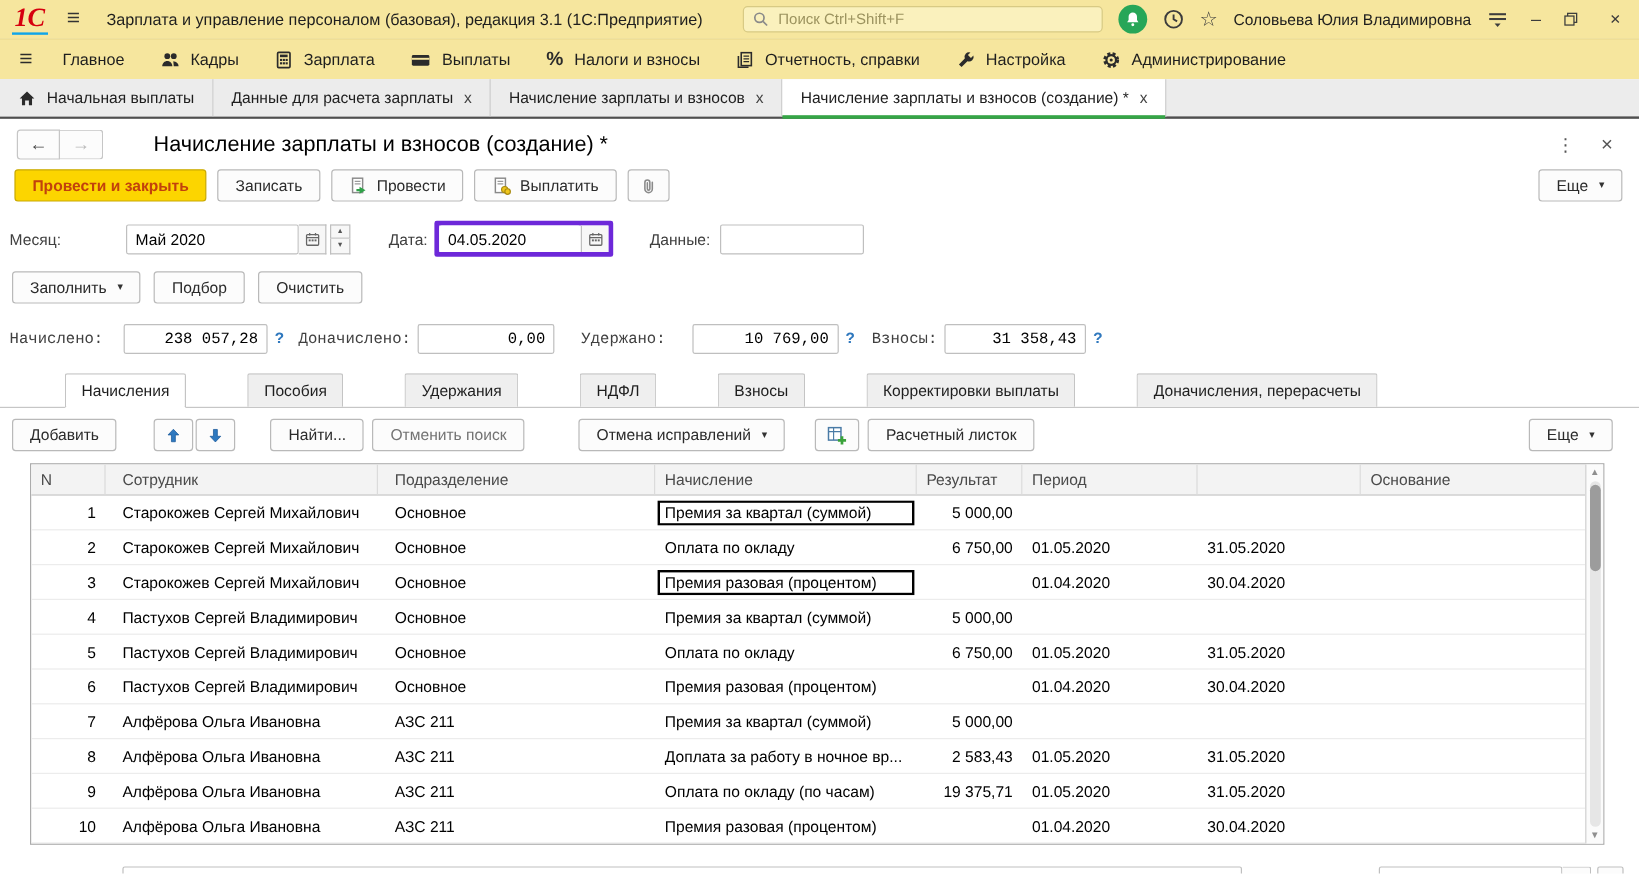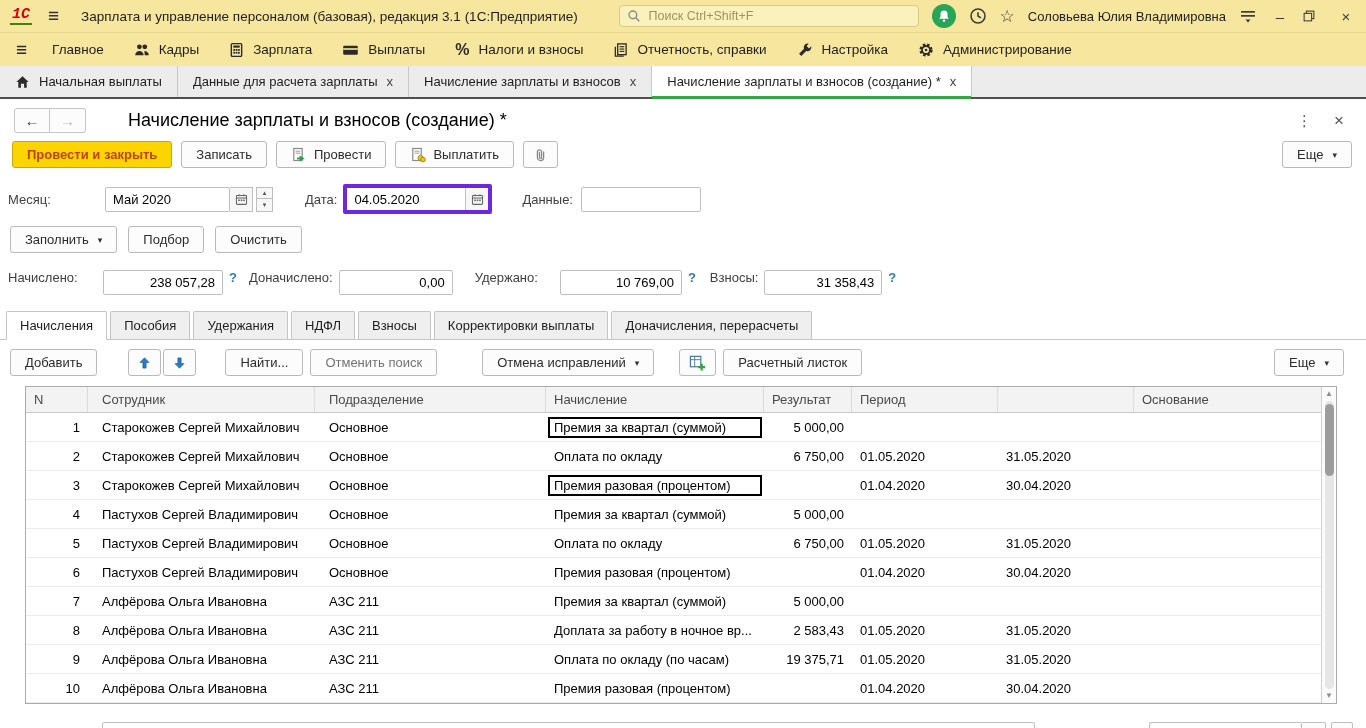--- a/index.html
+++ b/index.html
@@ -5,22 +5,22 @@
   * { box-sizing: border-box; }
   html,body { margin:0; padding:0; }
   body {
     width:1366px; height:728px; overflow:hidden; background:#fff;
     font-family:"Liberation Sans","DejaVu Sans",sans-serif; font-size:13px; color:#2b2b2b;
   }
   svg { display:block; }
 
   
   .titlebar { height:32px; background:#F6E69E; display:flex; align-items:center; padding:0 10px; }
-  .logo { color:#D6000F; font-weight:bold; font-style:italic; font-family:Liberation Mono, monospace;
-          font-size:15px; line-height:1; border-bottom:2px solid #4d7c0f; padding:0 2px 1px; cursor:pointer; }
+  .logo { color:#D6000F; font-weight:bold; font-style:italic; font-family:Liberation Serif, serif;
+          font-size:22px; line-height:1; border-bottom:2px solid #0ea5e9; padding:0 2px 1px; cursor:pointer; }
   .tb-hamburger { font-size:19px; color:#333; margin:0 4px 0 16px; cursor:pointer; }
   .app-title { margin-left:18px; font-size:13.5px; color:#1e1e1e; white-space:nowrap; }
   .tb-right { margin-left:auto; display:flex; align-items:center; gap:13px; }
   .searchbox { width:300px; height:22px; background:#FAF1BD; border:1px solid #D8CA84; border-radius:4px;
                display:flex; align-items:center; padding:0 7px; gap:6px; }
   .searchbox input { flex:1; border:none; outline:none; background:transparent; font:inherit; font-size:12.5px; color:#333; min-width:0; }
   .searchbox input::placeholder { color:#9C935F; }
   .bell-wrap { width:24px; height:24px; border-radius:50%; background:#27A658; display:flex; align-items:center; justify-content:center; cursor:pointer; }
   .tb-icon { cursor:pointer; color:#3c3c3c; }
   .star { font-size:17px; line-height:1; }
@@ -71,28 +71,28 @@
   .spinner { display:flex; flex-direction:column; margin-left:3px; }
   .spin { width:17px; height:12.5px; border:1px solid #BFBFBF; background:#F7F7F7; font-size:7px; color:#555;
           display:flex; align-items:center; justify-content:center; cursor:pointer; line-height:1; }
   .spin + .spin { border-top:none; }
   .focus-wrap { display:flex; border:4px solid #6d28d9; border-radius:2px; }
   .focus-wrap .input { border:none; height:22px; }
   .focus-wrap .mini-btn { border:none; border-left:1px solid #BFBFBF; }
 
   .fillrow { display:flex; align-items:center; gap:11px; padding:10px 12px 8px 10px; }
 
-  .totalsrow { display:flex; padding:9px 8px 6px 8px; }
+  .totalsrow { display:flex; align-items:center; padding:9px 8px 6px 8px;font-family:Liberation Mono, monospace; }
   .tot-input { text-align:right; }
   .help { color:#2F78BE; font-weight:bold; margin:0 6px; cursor:pointer; }
 
   
   .sectiontabs { display:flex; align-items:flex-end; padding:10px 6px 0 6px; border-bottom:1px solid #C6C6C6; }
   .stab { height:28px; display:flex; align-items:center; padding:0 13px; background:#EFEFEF; border:1px solid #C4C4C4;
-          border-bottom:none; border-radius:2px 2px 0 0; margin-right:3px; cursor:pointer; color:#1e1e1e; white-space:nowrap; }
+          border-bottom:none; border-radius:2px 2px 0 0; margin-right:3px; cursor:pointer; color:#1e1e1e; white-space:nowrap;margin-left:48px; }
   .stab.active { background:#fff; margin-bottom:-1px; height:29px; border-bottom:1px solid #fff; }
 
   
   .tablebar { display:flex; align-items:center; gap:7px; padding:9px 22px 8px 10px; }
   .arrbtns { display:flex; gap:2px; margin-left:24px; }
 
   
   .grid { margin:2px 29px 0 25px; border:1px solid #ABABAB; height:318px; display:flex; }
   .grid-main { flex:1; overflow:hidden; }
   .grid-header { display:flex; height:26px; background:#F3F3F3; border-bottom:1px solid #C9C9C9; color:#4a4a4a; }
@@ -302,21 +302,21 @@
     </button>
     <button class="btn push-right">
       <span>Еще</span>
       <span class="caret">▾</span>
     </button>
   </div>
 
   <div class="fieldsrow">
     <span class="flabel" style="width:97px">Месяц:</span>
     <span class="joined">
-      <input class="input" style="width: 125px;" value="Май 2020">
+      <input class="input" style="width: 144px;" value="Май 2020">
       <span class="mini-btn">
         <svg width="13" height="13" viewBox="0 0 16 16">
           <rect x="1.8" y="3" width="12.4" height="11" rx="1" fill="none" stroke="#666" stroke-width="1.3"></rect>
           <line x1="1.8" y1="6.2" x2="14.2" y2="6.2" stroke="#666" stroke-width="1.3"></line>
           <line x1="5" y1="1.4" x2="5" y2="4" stroke="#666" stroke-width="1.3"></line>
             <line x1="11" y1="1.4" x2="11" y2="4" stroke="#666" stroke-width="1.3"></line>
           <rect x="4" y="8" width="2" height="2" fill="#666"></rect>
             <rect x="7" y="8" width="2" height="2" fill="#666"></rect>
             <rect x="10" y="8" width="2" height="2" fill="#666"></rect>
         </svg>

